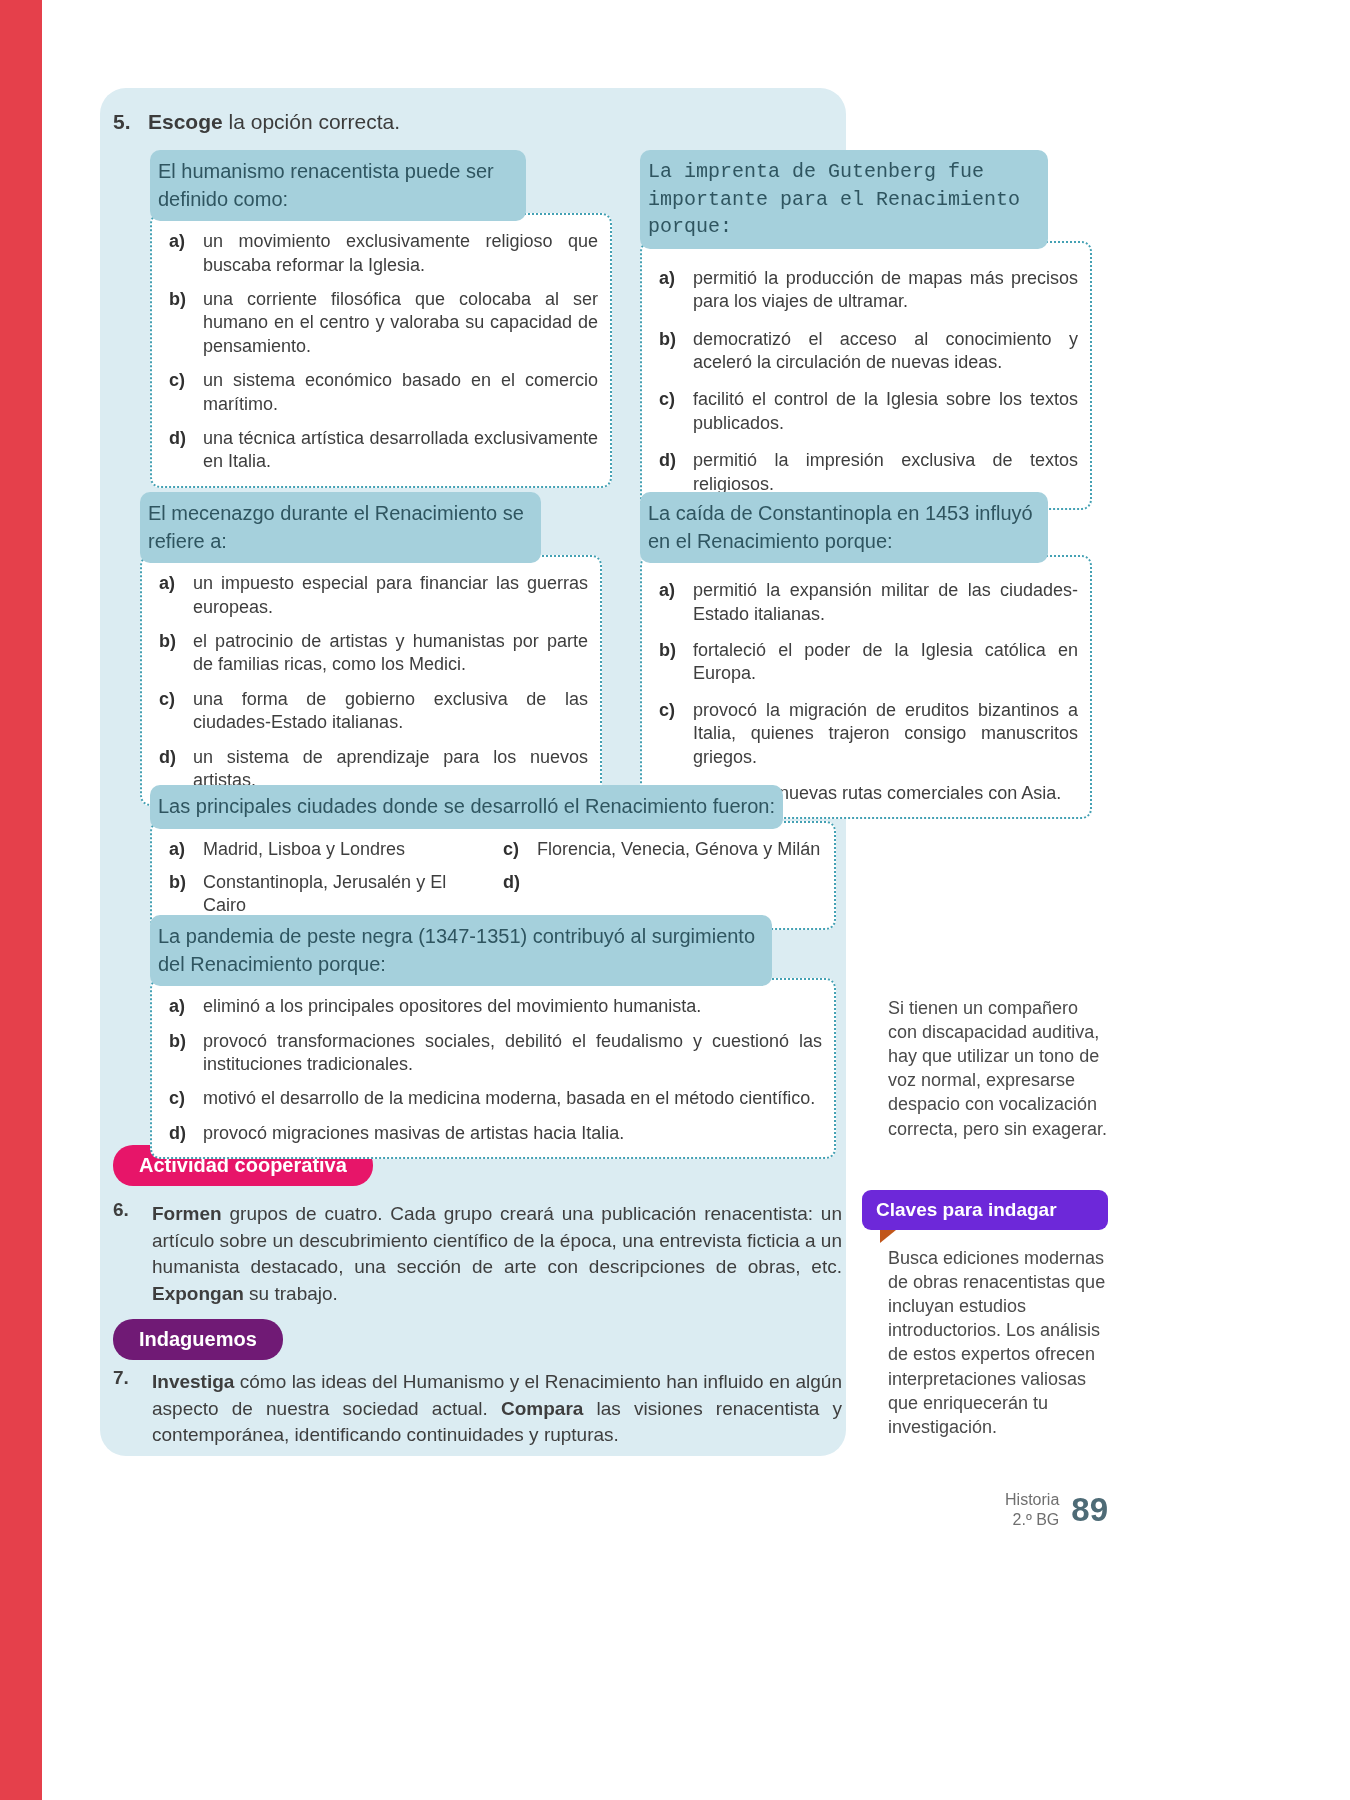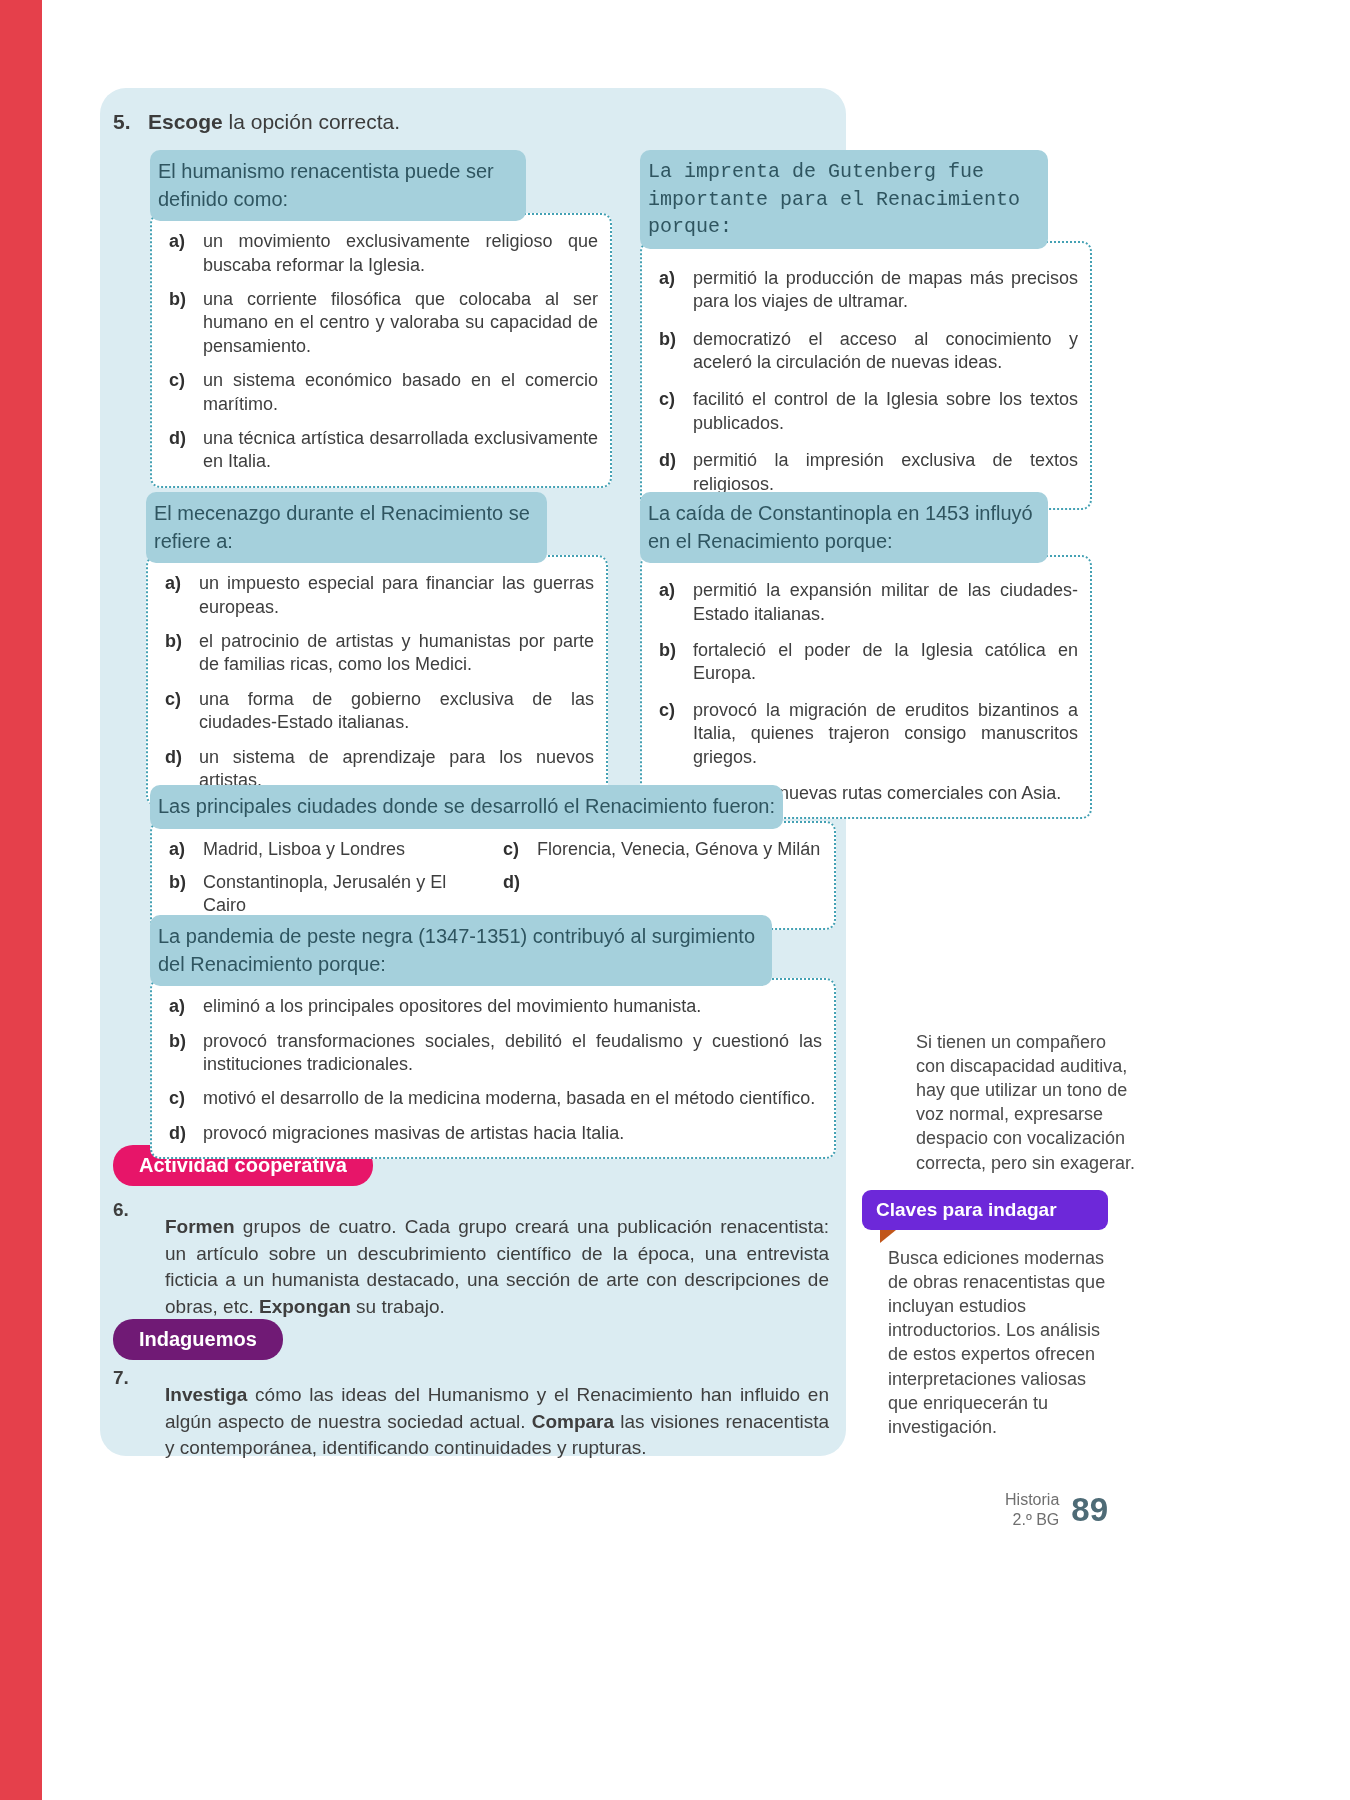--- a/index.html
+++ b/index.html
@@ -32,21 +32,21 @@
 
   
   .badge{position:absolute;display:inline-block;color:#ffffff;font-weight:bold;font-size:20px;
          padding:9px 26px;border-radius:20px;}
   .badge.pink{background:#e71569;}
   .badge.orange{background:#701a75;}
 
   
   .item{position:absolute;display:flex;font-size:19px;line-height:1.4;color:#3e3e3e;}
   .item .inum{flex:0 0 35px;font-weight:bold;}
-  .item .itext{margin:17px;flex:1;text-align:justify;}
+  .item .itext{margin:4px;flex:1;text-align:justify;}
   .item b{font-weight:bold;}
 
   
   .bubble{position:absolute;box-sizing:border-box;color:#ffffff;font-weight:bold;font-size:19px;
           padding:9px 14px;border-radius:9px;}
   .bubble::after{content:"";position:absolute;left:18px;top:100%;width:0;height:0;
                  border-right:16px solid transparent;border-top:13px solid #000;}
   .bubble.pink{background:#e71569;}
   .bubble.pink::after{border-top-color:#e71569;}
   .bubble.orange{background:#6d28d9;}
@@ -109,21 +109,21 @@
         <span class="optl">c)</span>
         <span class="optt">facilitó el control de la Iglesia sobre los textos publicados.</span>
       </div>
       <div class="opt">
         <span class="optl">d)</span>
         <span class="optt">permitió la impresión exclusiva de textos religiosos.</span>
       </div>
     </div>
   </section>
 
-  <section class="qblock" style="left:146px;top:492px;width:462px;">
+  <section class="qblock" style="left:140px;top:492px;width:462px;">
     <div class="qchip" style="max-width:385px;">El mecenazgo durante el Renacimiento se refiere a:</div>
     <div class="qbox">
       <div class="opt">
         <span class="optl">a)</span>
         <span class="optt">un impuesto especial para financiar las guerras europeas.</span>
       </div>
       <div class="opt">
         <span class="optl">b)</span>
         <span class="optt">el patrocinio de artistas y humanistas por parte de familias ricas, como los Medici.</span>
       </div>
@@ -210,21 +210,21 @@
     <p class="itext"><b>Formen</b><span> grupos de cuatro. Cada grupo creará una publicación renacentista: un artículo sobre un descubrimiento científico de la época, una entrevista ficticia a un humanista destacado, una sección de arte con descripciones de obras, etc. </span><b>Expongan</b><span> su trabajo.</span></p>
   </div>
 
   <div class="badge orange" style="left:113px;top:1319px;">Indaguemos</div>
 
   <div class="item" style="left:113px;top:1365px;width:733px;">
     <span class="inum">7.</span>
     <p class="itext"><b>Investiga</b><span> cómo las ideas del Humanismo y el Renacimiento han influido en algún aspecto de nuestra sociedad actual. </span><b>Compara</b><span> las visiones renacentista y contemporánea, identificando continuidades y rupturas.</span></p>
   </div>
 
-  <div class="side-body" style="left:916px;top:996px;width:222px;margin-top:34px;">Si tienen un compañero con discapacidad auditiva, hay que utilizar un tono de voz normal, expresarse despacio con vocalización correcta, pero sin exagerar.</div>
+  <div class="side-body" style="left:888px;top:996px;width:222px;">Si tienen un compañero con discapacidad auditiva, hay que utilizar un tono de voz normal, expresarse despacio con vocalización correcta, pero sin exagerar.</div>
 
   <div class="bubble orange" style="left:862px;top:1190px;width:246px;">Claves para indagar</div>
   <div class="side-body" style="left:888px;top:1246px;width:222px;">Busca ediciones modernas de obras renacentistas que incluyan estudios introductorios. Los análisis de estos expertos ofrecen interpretaciones valiosas que enriquecerán tu investigación.</div>
 
   <div class="footer">
     <div class="f-text">
       <div>Historia</div>
       <div>2.º BG</div>
     </div>
     <div class="f-page">89</div>

